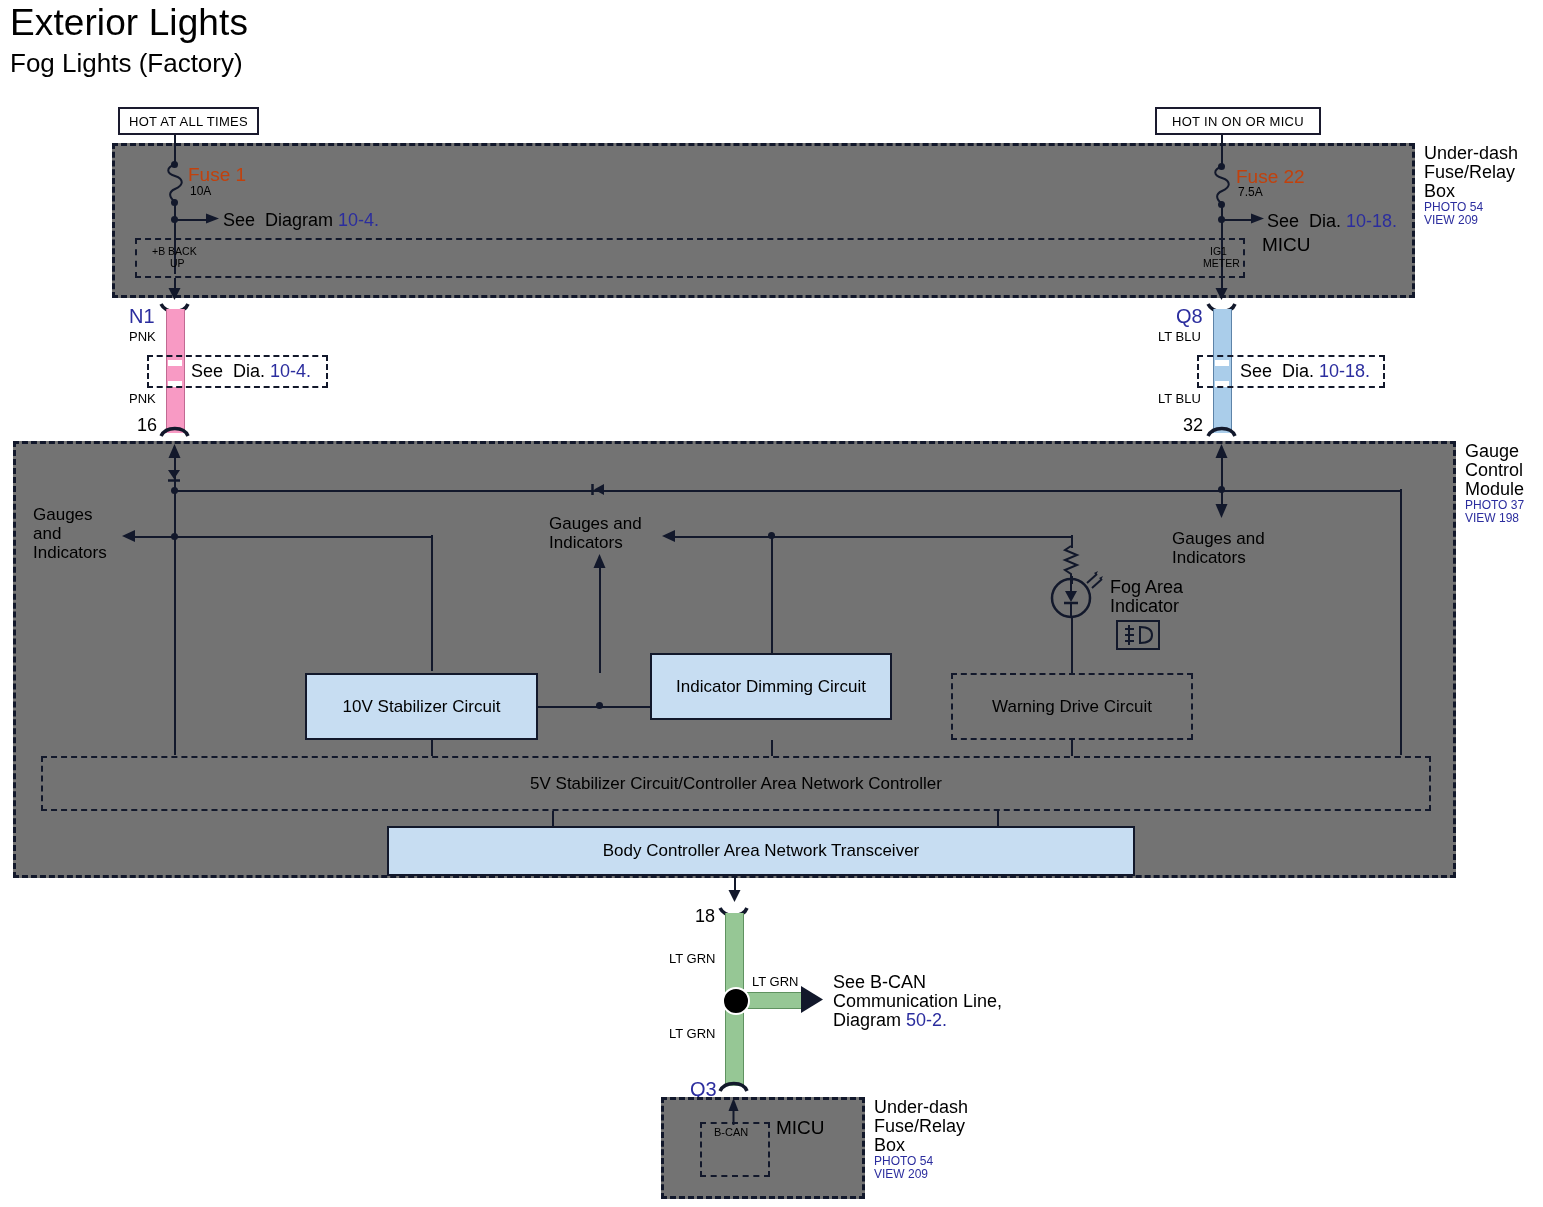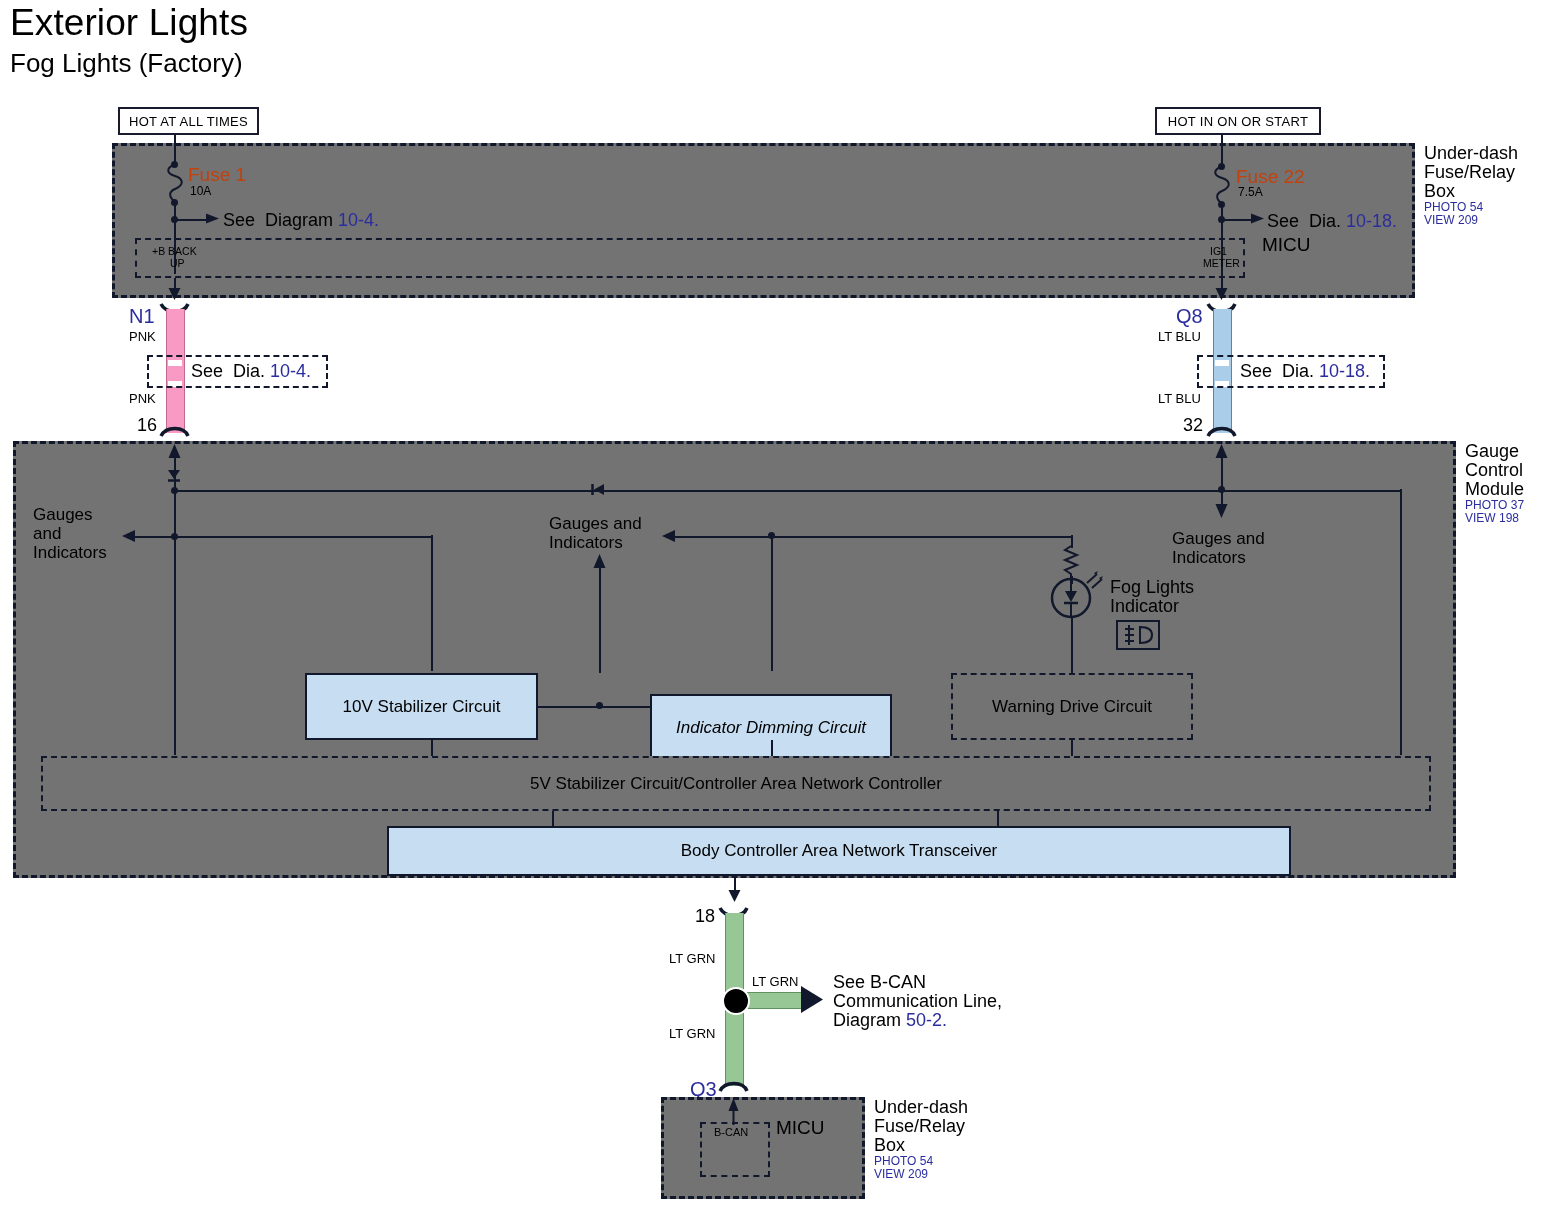--- a/index.html
+++ b/index.html
@@ -100,21 +100,21 @@
 
 <div id="stage">
 
   <div class="abs" id="title-main">Exterior Lights</div>
   <div class="abs" id="title-sub">Fog Lights (Factory)</div>
 
   <div class="abs hot-box" style="left:118px; top:107px; width:141px; height:28px;">
     <span>HOT AT ALL TIMES</span>
   </div>
   <div class="abs hot-box" style="left:1155px; top:107px; width:166px; height:28px;">
-    <span>HOT IN ON OR START</span>
+    <span>HOT IN ON OR MICU</span>
   </div>
 
   <div class="abs dash-box" style="left:112px; top:143px; width:1303px; height:155px;"></div>
 
   <div class="abs dash-box nofill thin" style="left:135px; top:238px; width:1110px; height:40px;"></div>
 
   <div class="abs lbl" style="left:1424px; top:143px; font-size:18px;">Under-dash</div>
   <div class="abs lbl" style="left:1424px; top:162px; font-size:18px;">Fuse/Relay</div>
   <div class="abs lbl" style="left:1424px; top:181px; font-size:18px;">Box</div>
   <div class="abs lbl-sm blue" style="left:1424px; top:201px;">PHOTO 54</div>
@@ -269,21 +269,21 @@
   </svg>
 
   <svg class="abs" style="left:1086px; top:570px;" width="22" height="20">
     <path d="M1,13 L11,4" stroke="#12182b" stroke-width="2" fill="none"></path>
     <path d="M8,3 L12,1 L10,5 Z" fill="#12182b"></path>
     <path d="M6,18 L16,9" stroke="#12182b" stroke-width="2" fill="none"></path>
     <path d="M13,8 L17,6 L15,10 Z" fill="#12182b"></path>
   </svg>
   <div class="abs vline" style="left:1070.5px; top:617px; height:138px;"></div>
 
-  <div class="abs lbl" style="left:1110px; top:577px; font-size:18px;">Fog Lights</div>
+  <div class="abs lbl" style="left:1110px; top:577px; font-size:18px;">Fog Area</div>
   <div class="abs lbl" style="left:1110px; top:596px; font-size:18px;">Indicator</div>
 
   <svg class="abs" style="left:1116px; top:620px;" width="44" height="30">
     <rect x="1" y="1" width="42" height="28" stroke="#12182b" stroke-width="2" fill="none"></rect>
     <path d="M24,7 C33,7 36,11 36,15 C36,19 33,23 24,23 Z" stroke="#12182b" stroke-width="2" fill="none"></path>
     <line x1="24" y1="7" x2="24" y2="23" stroke="#12182b" stroke-width="2"></line>
     <line x1="9" y1="9" x2="18" y2="9" stroke="#12182b" stroke-width="2"></line>
     <line x1="9" y1="15" x2="18" y2="15" stroke="#12182b" stroke-width="2"></line>
     <line x1="9" y1="21" x2="18" y2="21" stroke="#12182b" stroke-width="2"></line>
     <line x1="13" y1="5" x2="13" y2="25" stroke="#12182b" stroke-width="2"></line>
@@ -296,21 +296,21 @@
   <div class="abs dot" style="left:1217.5px; top:486px; width:7px; height:7px;"></div>
   <svg class="abs" style="left:1214px; top:503px;" width="15" height="16">
     <path d="M1.5,1 L7.5,15 L13.5,1 Z" fill="#12182b"></path>
   </svg>
   <div class="abs lbl" style="left:1172px; top:529px; font-size:17px;">Gauges and</div>
   <div class="abs lbl" style="left:1172px; top:548px; font-size:17px;">Indicators</div>
 
   <div class="abs solid-box" style="left:305px; top:673px; width:233px; height:67px;">
     <span>10V Stabilizer Circuit</span>
   </div>
-  <div class="abs solid-box" style="left:650px; top:694px; width:242px; height:67px;font-style:italic;">
+  <div class="abs solid-box" style="left:650px; top:653px; width:242px; height:67px;">
     <span>Indicator Dimming Circuit</span>
   </div>
   <div class="abs dash-box" style="left:951px; top:673px; width:242px; height:67px; border-width:2.5px;">
     <div class="center-txt" style="width:100%;height:100%;font-size:17px;">
       <span>Warning Drive Circuit</span>
     </div>
   </div>
 
   <div class="abs hline" style="left:538px; top:705.5px; width:113px;"></div>
   <div class="abs dot" style="left:595.5px; top:702px; width:7px; height:7px;"></div>
@@ -321,21 +321,21 @@
 
   <div class="abs dash-box" style="left:41px; top:756px; width:1390px; height:55px; border-width:2.5px;">
     <div class="center-txt" style="width:100%;height:100%;font-size:17px;">
       <span>5V Stabilizer Circuit/Controller Area Network Controller</span>
     </div>
   </div>
 
   <div class="abs vline" style="left:551.5px; top:811px; height:15px;"></div>
   <div class="abs vline" style="left:996.5px; top:811px; height:15px;"></div>
 
-  <div class="abs solid-box" style="left:387px; top:826px; width:904px; height:50px;">
+  <div class="abs solid-box" style="left:387px; top:826px; width:748px; height:50px;">
     <span>Body Controller Area Network Transceiver</span>
   </div>
 
   <div class="abs vline" style="left:733.5px; top:876px; height:22px;"></div>
   <svg class="abs" style="left:727px; top:890px;" width="15" height="14">
     <path d="M1.5,0 L7.5,12 L13.5,0 Z" fill="#12182b"></path>
   </svg>
 
   <svg class="abs" style="left:720px; top:907px;" width="28" height="12">
     <path d="M0,1 C5,11 23,11 27,1" stroke="#12182b" stroke-width="3.5" fill="none"></path>

